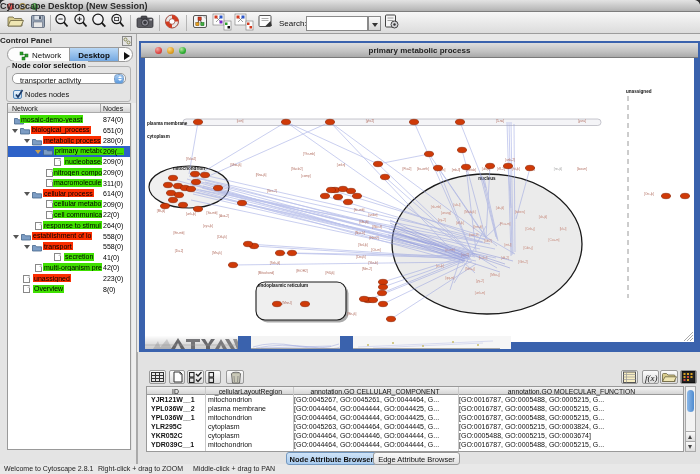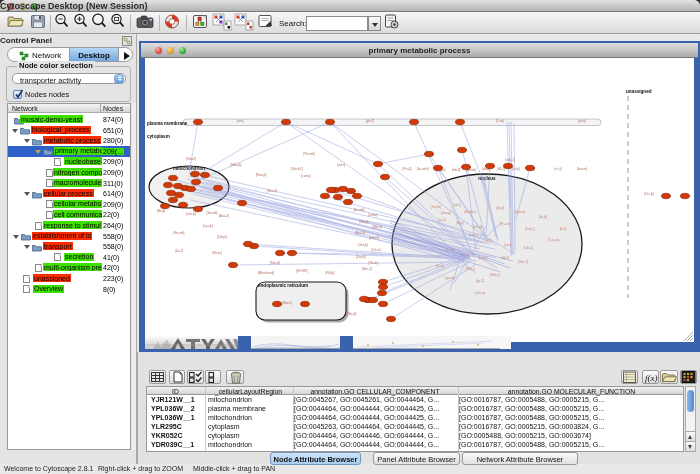--- a/index.html
+++ b/index.html
@@ -19,21 +19,21 @@
 #searchdrop:after { content:""; position:absolute; left:3px; top:6px; border-left:3px solid transparent; border-right:3px solid transparent; border-top:4px solid #333; }
 
 #cpanel { position:absolute; left:0; top:34px; width:137px; height:430px; background:#e4e4e4; border-right:1px solid #a9a9a9; }
 #cphead { position:absolute; left:0; top:0; width:100%; height:13px; font-size:8px; font-weight:bold; color:#222; padding:2px 0 0 0; }
 #cptabs { position:absolute; left:7px; top:13px; width:126px; height:15px; background:#fdfdfd; border:1px solid #9a9a9a; border-radius:8px; overflow:hidden; font-size:8px; }
 #tab-network { position:absolute; left:0; top:0; width:61px; height:100%; padding:3px 0 0 24px; color:#111; }
 #tab-mosaic { position:absolute; left:61px; top:0; width:50px; height:100%; background:linear-gradient(#b8d7f5,#74a9e2); border-left:1px solid #9a9a9a; border-right:1px solid #9a9a9a; font-weight:bold; padding-top:3px; text-align:center; color:#0a0a0a; }
 #tab-arrow { position:absolute; left:112px; top:0; width:14px; height:100%; }
 #tab-arrow:after { content:""; position:absolute; left:4px; top:4px; border-top:4px solid transparent; border-bottom:4px solid transparent; border-left:6px solid #111; }
 #groupbox { position:absolute; left:6px; top:32px; width:125px; height:36px; border:1px solid #b3b3b3; border-radius:3px; }
-#grouplbl { position:absolute; left:10px; top:27px; font-size:7.5px; font-weight:bold; color:#111; background:#e4e4e4; padding:0 2px;margin-left:7px; }
+#grouplbl { position:absolute; left:10px; top:27px; font-size:7.5px; font-weight:bold; color:#111; background:#e4e4e4; padding:0 2px; }
 #combo { position:absolute; left:12px; top:39px; width:114px; height:11px; background:#fff; border:1px solid #9a9a9a; border-radius:5px; font-size:7.5px; padding:2px 0 0 7px; color:#111; }
 #combostep { position:absolute; right:1px; top:-0.5px; width:10px; height:10px; border-radius:3.5px; background:linear-gradient(#a8ccf2,#5b9ade); border:1px solid #7a9ec7; }
 #combostep:before { content:""; position:absolute; left:2.5px; top:1.5px; border-left:2px solid transparent; border-right:2px solid transparent; border-bottom:2.5px solid #fff; }
 #combostep:after { content:""; position:absolute; left:2.5px; bottom:1.5px; border-left:2px solid transparent; border-right:2px solid transparent; border-top:2.5px solid #fff; }
 #checkbox { position:absolute; left:13px; top:56px; width:9px; height:9px; background:linear-gradient(#eaf3fc,#bcd9f2); border:1px solid #5588bb; border-radius:2px; }
 #checkbox svg { position:absolute; left:0px; top:-2px; }
 #checklbl { position:absolute; left:25px; top:56px; font-size:7.5px; color:#111; }
 #treebox { position:absolute; left:7px; top:69px; width:124px; height:347px; background:#fff; border:1px solid #999; }
 #treehead { position:absolute; left:0; top:0; width:100%; height:9px; background:linear-gradient(#f5f5f5,#d6d6d6); border-bottom:1px solid #aaa; font-size:7px; color:#222; }
 #treehead .n1 { position:absolute; left:4px; top:1px; }
@@ -61,21 +61,21 @@
 #dphead { position:absolute; left:0; top:0; width:100%; height:12px; background:linear-gradient(#ececec,#cfcfcf); border-bottom:1px solid #a8a8a8; font-size:8px; font-weight:bold; color:#222; padding:1px 0 0 8px; }
 .dbtn { position:absolute; top:18px; height:14px; background:linear-gradient(#fcfcfc,#dcdcdc); border:1px solid #9a9a9a; border-radius:2px; }
 #dtable { position:absolute; left:8px; top:34px; width:538px; height:66px; background:#fff; border:1px solid #999; overflow:hidden; font-size:7px; }
 #dthead { position:absolute; left:0; top:0; width:100%; height:7.5px; background:linear-gradient(#f2f2f2,#d5d5d5); border-bottom:1px solid #999; font-size:6.8px; color:#111; }
 .dcol { position:absolute; top:0; width:1px; height:66px; background:#c9c9c9; }
 .drow { position:absolute; left:0; width:100%; height:9px; color:#111; }
 .drow b { font-weight:bold; }
 #dscroll { position:absolute; left:547px; top:34px; width:11px; height:66px; background:#f3f3f3; border:1px solid #aaa; }
 #dthumb { position:absolute; left:1px; top:3px; width:7px; height:22px; background:linear-gradient(90deg,#8cb8e8,#4f8cd0); border-radius:4px; }
 .tabbtn { position:absolute; top:100px; height:13px; border:1px solid #999; border-radius:3px; background:linear-gradient(#fafafa,#e0e0e0); font-size:7.5px; color:#111; text-align:center; padding-top:2px; }
-#tab1 { left:132px; width:91px; background:linear-gradient(#cfe3f7,#a8cbee); border-color:#7298c0; font-weight:bold; }
+#tab1 { left:148px; width:91px; background:linear-gradient(#cfe3f7,#a8cbee); border-color:#7298c0; font-weight:bold; }
 #tab2 { left:235px; width:87px; }
 #tab3 { left:324px; width:116px; }
 
 #statusbar { position:absolute; left:0; top:464px; width:700px; height:10px; font-size:7px; color:#222; }
 #statusbar span { position:absolute; top:1px; }
 </style>
 </head>
 <body>
 <div id="app">
   <div id="titlebar">
@@ -755,21 +755,20 @@
     <div id="dscroll">
         <div id="dthumb"></div>
         <div style="position:absolute;left:0px;top:44px;width:9px;height:10px;background:linear-gradient(#fafafa,#ddd);border-top:1px solid #aaa;">
           <div style="position:absolute;left:2px;top:3px;border-left:2.5px solid transparent;border-right:2.5px solid transparent;border-bottom:4px solid #444;"></div>
         </div>
         <div style="position:absolute;left:0px;top:54px;width:9px;height:10px;background:linear-gradient(#fafafa,#ddd);border-top:1px solid #aaa;">
           <div style="position:absolute;left:2px;top:3px;border-left:2.5px solid transparent;border-right:2.5px solid transparent;border-top:4px solid #444;"></div>
         </div>
       </div>
     <div class="tabbtn" id="tab1">Node Attribute Browser</div>
-    <div class="tabbtn" id="tab2">Panel Attribute Browser</div>
-    <div class="tabbtn" id="tab3">Network Attribute Browser</div>
+    <div class="tabbtn" id="tab2">Edge Attribute Browser</div>
   </div>
   <div id="statusbar">
     <span style="left:4px;">Welcome to Cytoscape 2.8.1</span>
     <span style="left:98px;">Right-click + drag to ZOOM</span>
     <span style="left:193px;">Middle-click + drag to PAN</span>
   </div>
 </div>
 
 </body></html>

